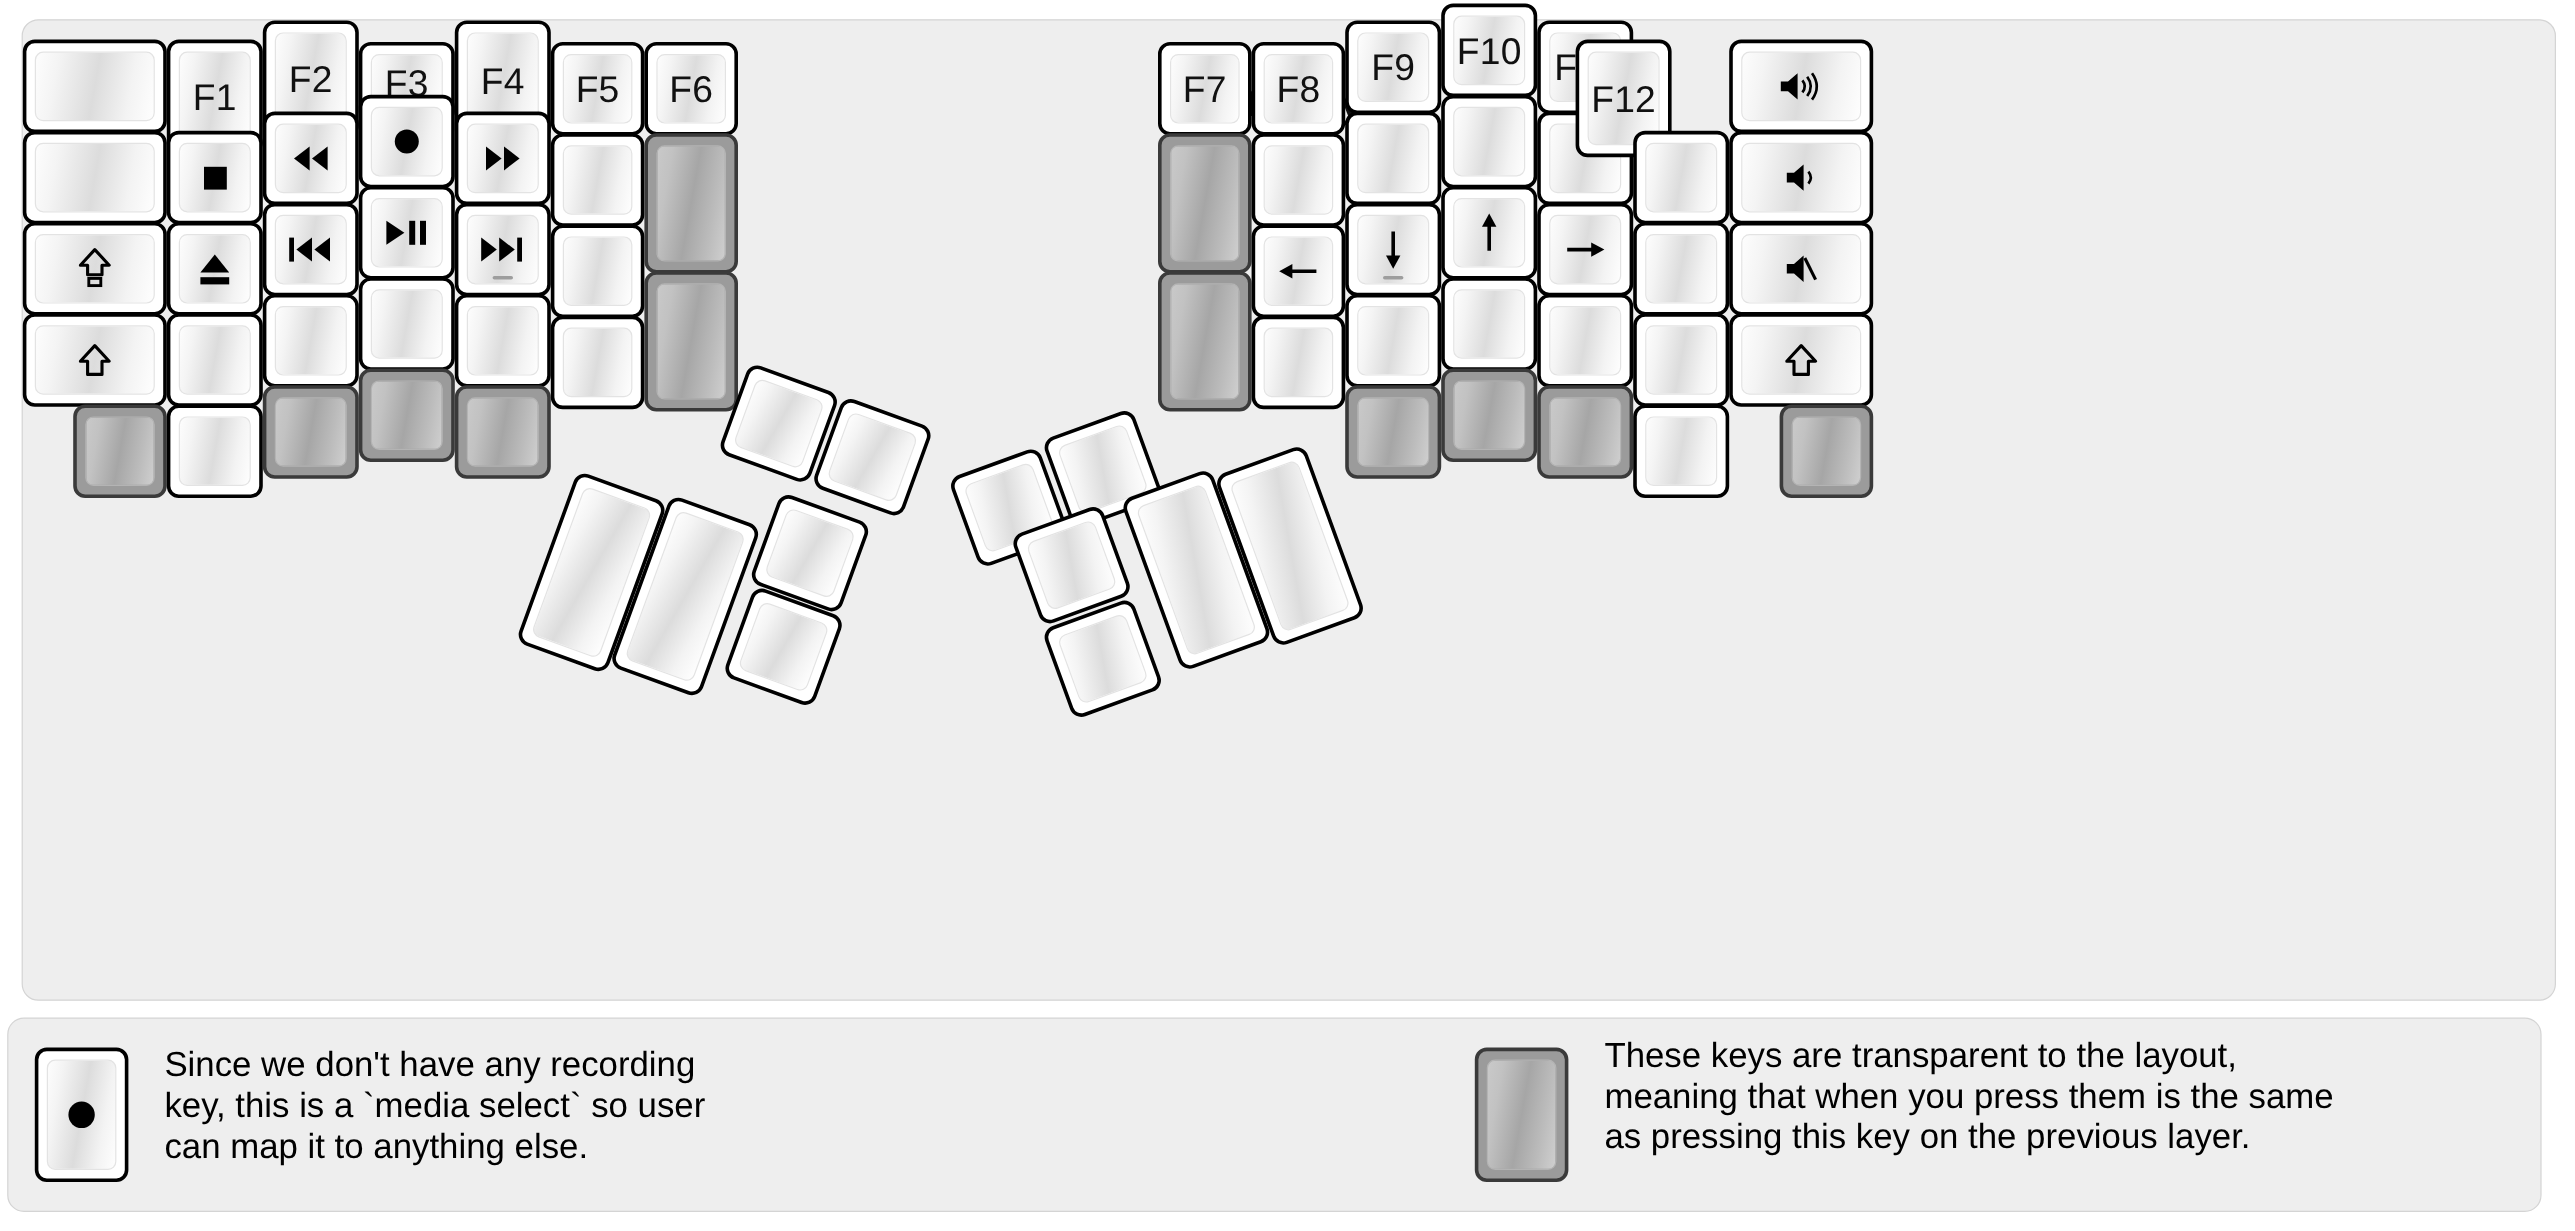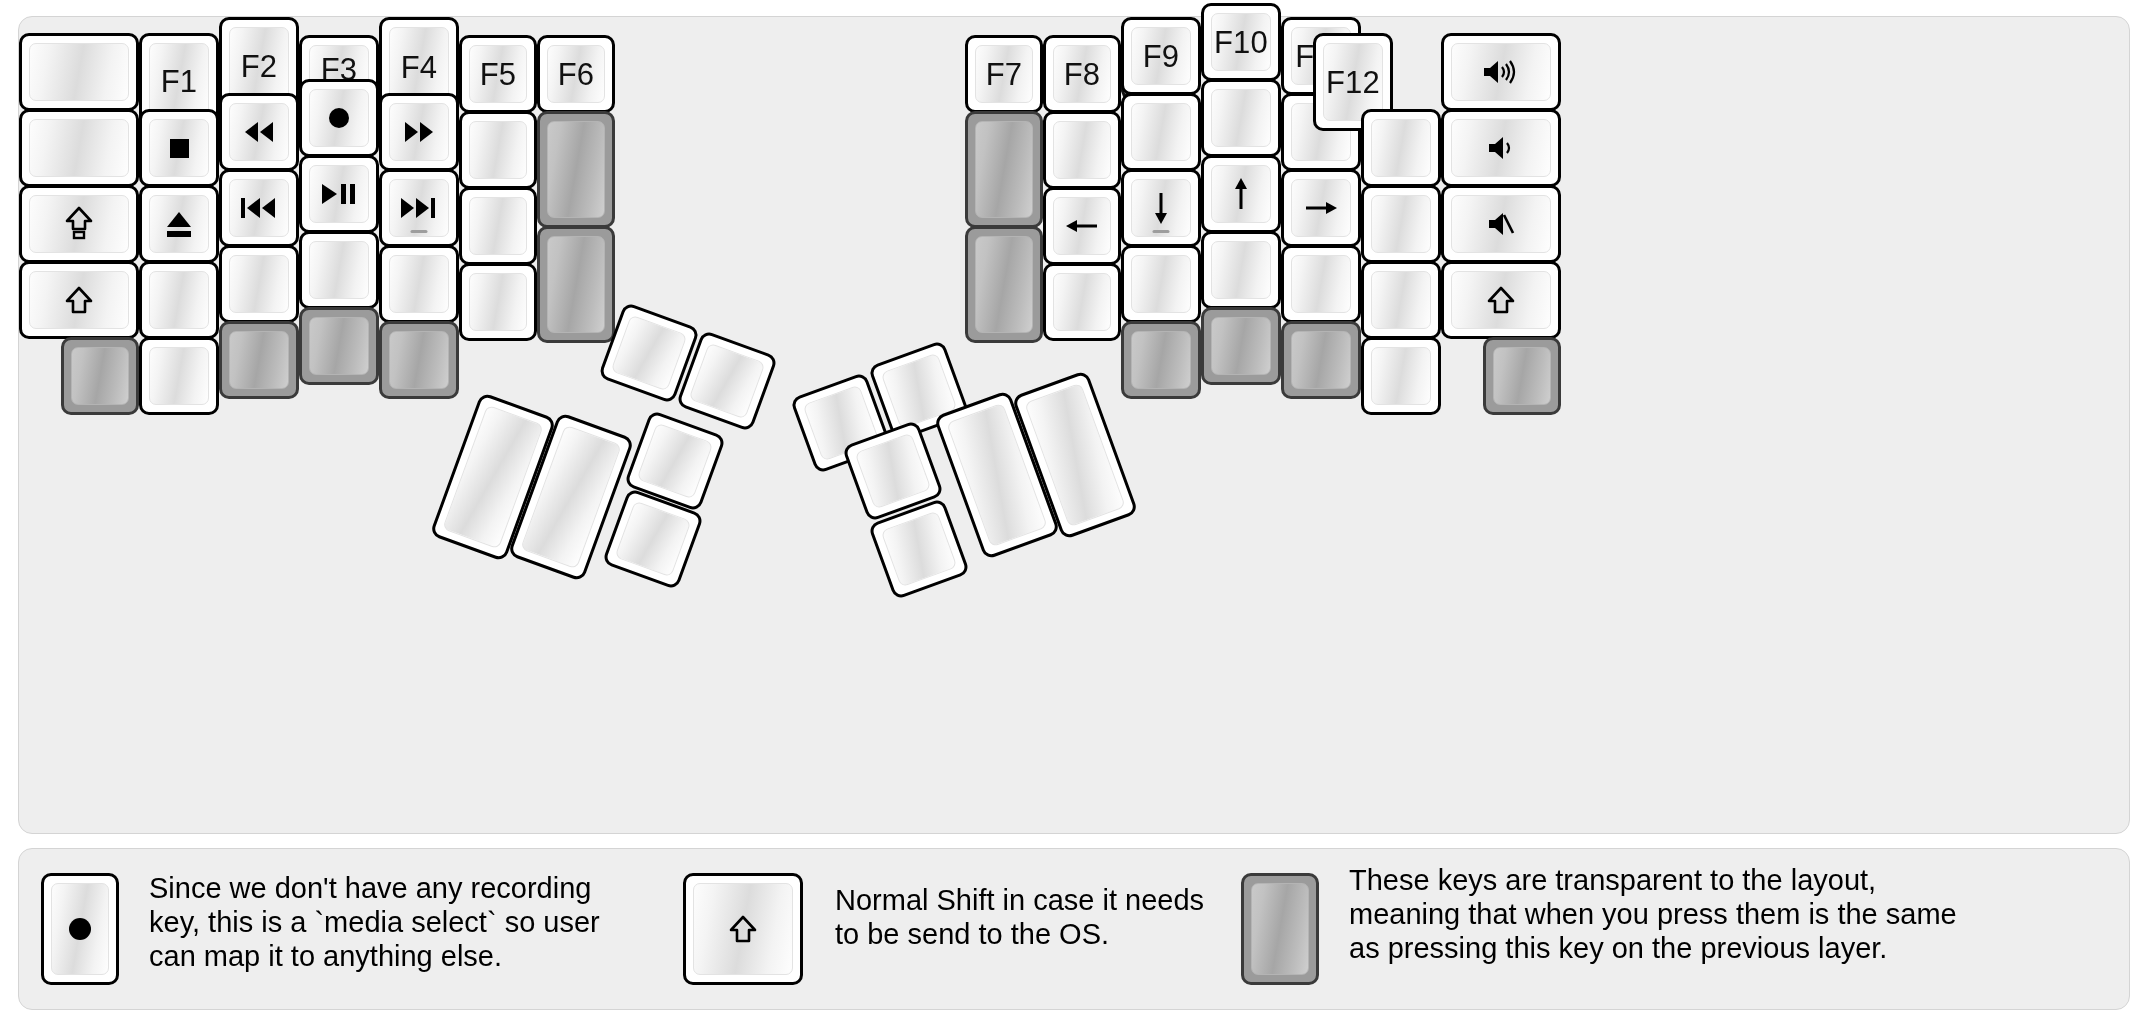--- a/index.html
+++ b/index.html
@@ -2,21 +2,21 @@
 <html><head>
 <meta charset="utf-8">
 <style>
   html,body{margin:0;padding:0;background:#ffffff;}
   body{width:2146px;height:1026px;font-family:"Liberation Sans","DejaVu Sans",sans-serif;overflow:hidden;}
 
   #root{position:relative;width:2146px;height:1026px;background:#ffffff;}
 
   .panel{position:absolute;background:#eeeeee;border:1px solid #d4d4d4;border-radius:14px;}
   #board-panel{left:18px;top:16px;width:2110px;height:816px;}
-  #legend-panel{left:18px;top:848px;width:2110px;height:160px;}
+  #legend-panel{left:6px;top:848px;width:2110px;height:160px;}
 
   
   .key{position:absolute;box-sizing:border-box;border:3px solid #000;border-radius:10px;
        background:#ffffff;}
   .key .top{position:absolute;left:7px;right:7px;top:7px;bottom:7px;border-radius:7px;
        background:linear-gradient(100deg,#fdfdfd 0%,#f4f4f4 18%,#dcdcdc 50%,#f3f3f3 78%,#fefefe 100%);
        border:1px solid #e3e3e3;
        display:flex;align-items:center;justify-content:center;}
   .key.trans{border-color:#3a3a3a;background:#9b9b9b;}
   .key.trans .top{background:linear-gradient(100deg,#c9c9c9 0%,#c2c2c2 18%,#a6a6a6 50%,#bcbcbc 78%,#cfcfcf 100%);
@@ -450,35 +450,20 @@
                 </svg>
             </span>
           </div>
         </div>
       </div>
       <div class="legend-text" style="left:108px;top:6px;width:520px;">Since we don't have any recording
 key, this is a `media select` so user
 can map it to anything else.</div>
     </div>
 
-    <div class="legend-item" style="left:664px;width:560px;">
-      <div class="legend-key">
-        <div class="key" style="left:0;top:0;width:120px;height:112px;position:relative;">
-          <div class="top">
-            <span>
-              <svg width="30" height="32" viewBox="0 0 30 32">
-                <path d="M15 4 L27 17 L21 17 L21 28 L9 28 L9 17 L3 17 Z" fill="none" stroke="#000" stroke-width="2.6" stroke-linejoin="round"></path>
-              </svg>
-            </span>
-          </div>
-        </div>
-      </div>
-      <div class="legend-text" style="left:152px;top:18px;width:420px;">Normal Shift in case it needs
-to be send to the OS.</div>
-    </div>
 
     <div class="legend-item" style="left:1222px;width:870px;">
       <div class="legend-key">
         <div class="key trans" style="left:0;top:0;width:78px;height:112px;position:relative;">
           <div class="top"></div>
         </div>
       </div>
       <div class="legend-text" style="left:108px;top:-2px;width:760px;">These keys are transparent to the layout,
 meaning that when you press them is the same
 as pressing this key on the previous layer.</div>

